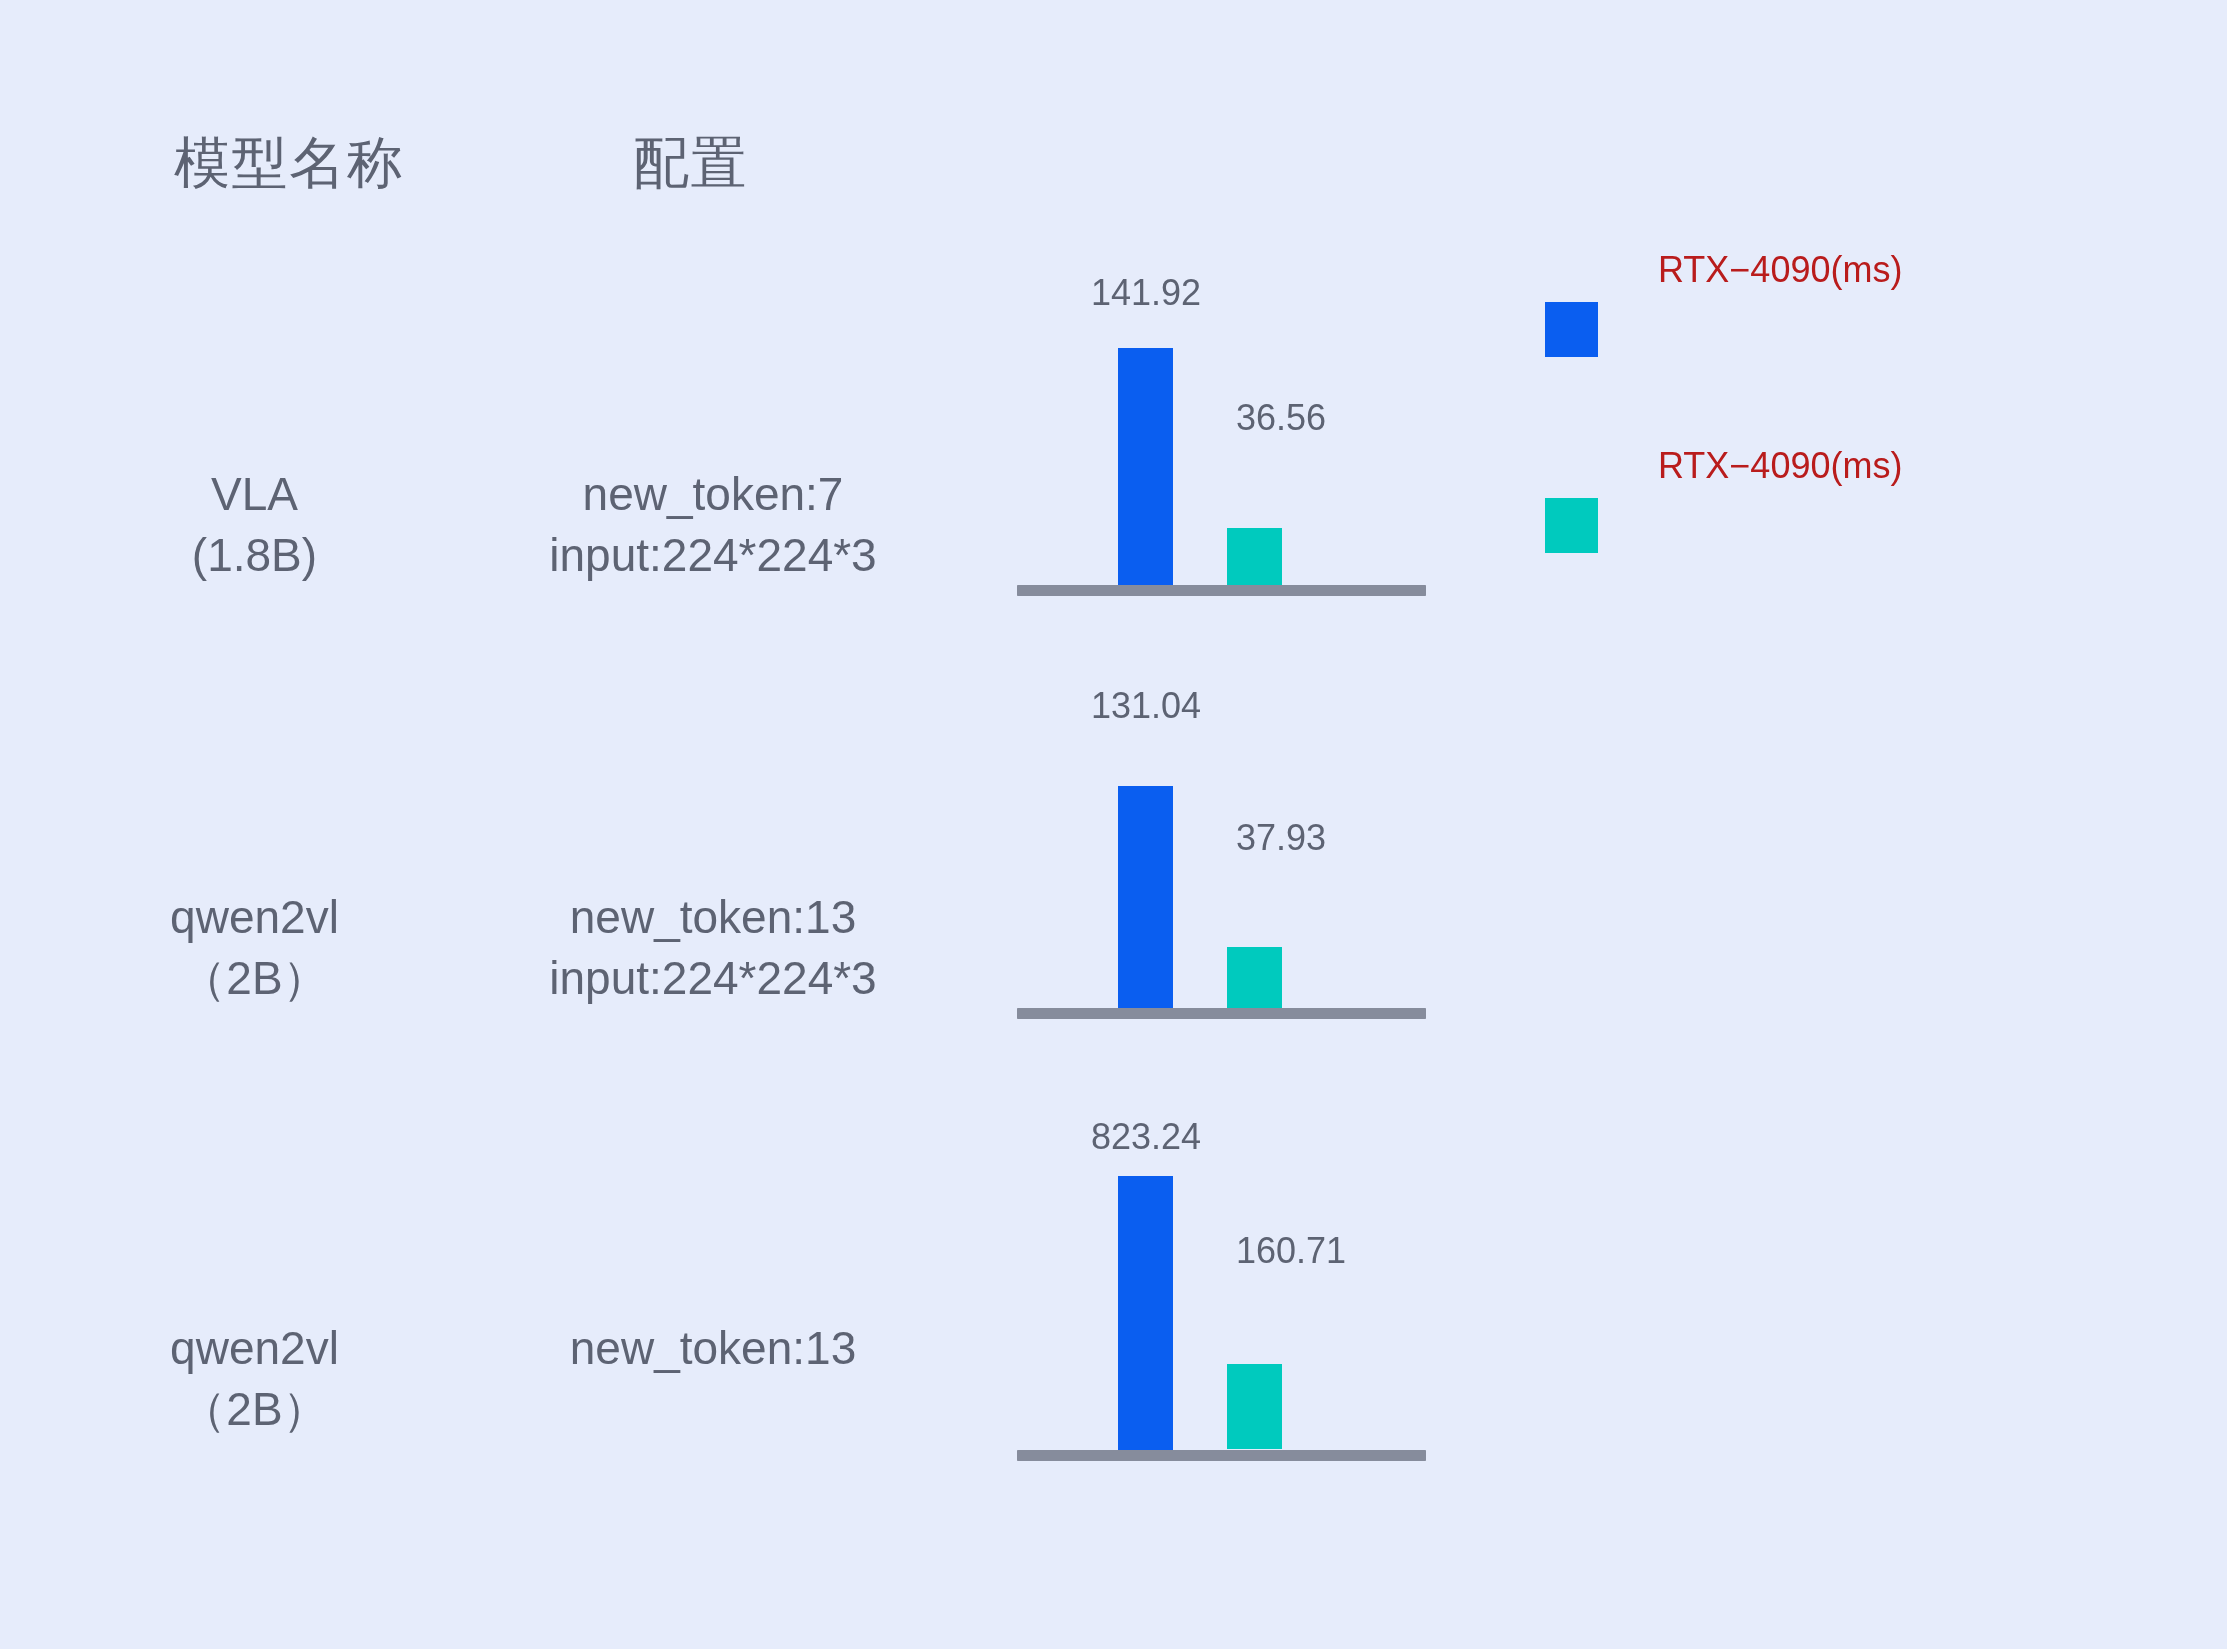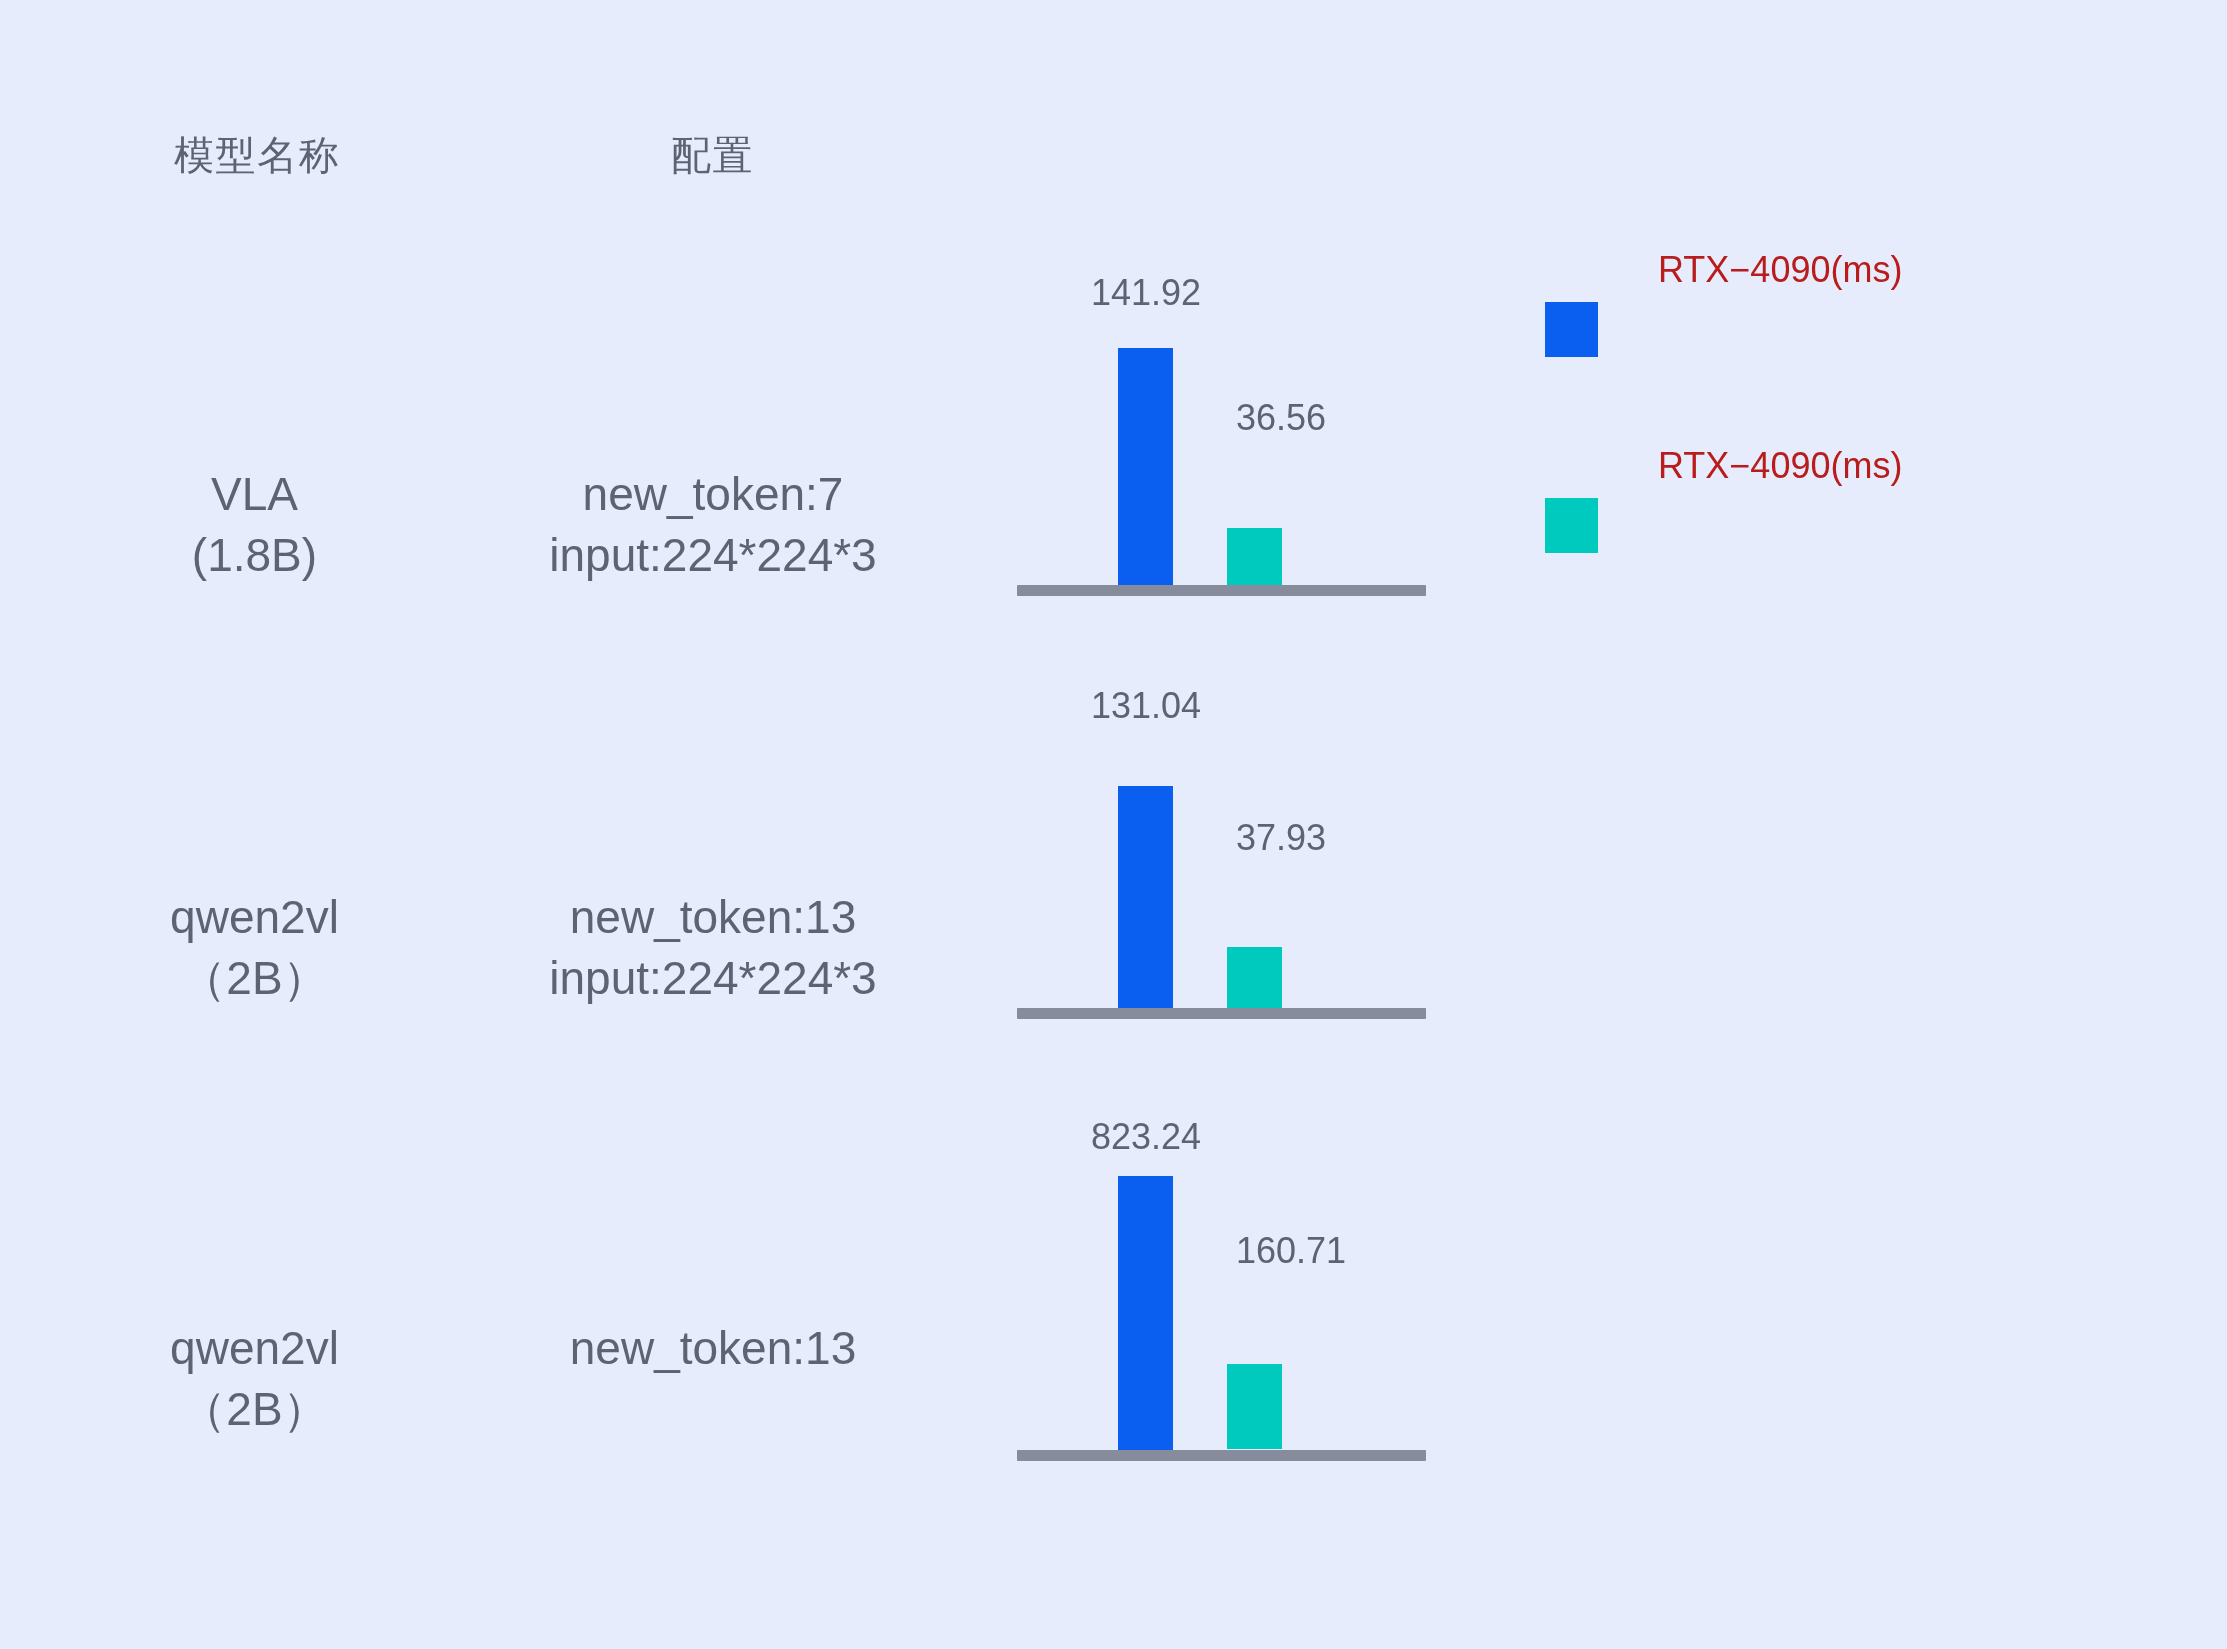--- a/index.html
+++ b/index.html
@@ -15,28 +15,28 @@
     overflow: hidden;
     position: relative;
     -webkit-font-smoothing: antialiased;
   }
 
   
   .abs { position: absolute; }
 
   
   .col-header {
-    font-size: 40px;
+    font-size: 56px;
     color: #5d6373;
     letter-spacing: 1.6px;
     white-space: nowrap;
     line-height: 1;
   }
   #header-model-name { left: 174px; top: 135px; }
-  #header-config     { left: 671px; top: 135px; text-align: right; }
+  #header-config     { left: 633px; top: 135px; text-align: right; }
 
   
   .chart-row {
     position: absolute;
     left: 0;
     width: 2227px;
   }
   #row-0 { top: 259px;  height: 392px; }
   #row-1 { top: 682px;  height: 392px; }
   #row-2 { top: 1105px; height: 408px; }

